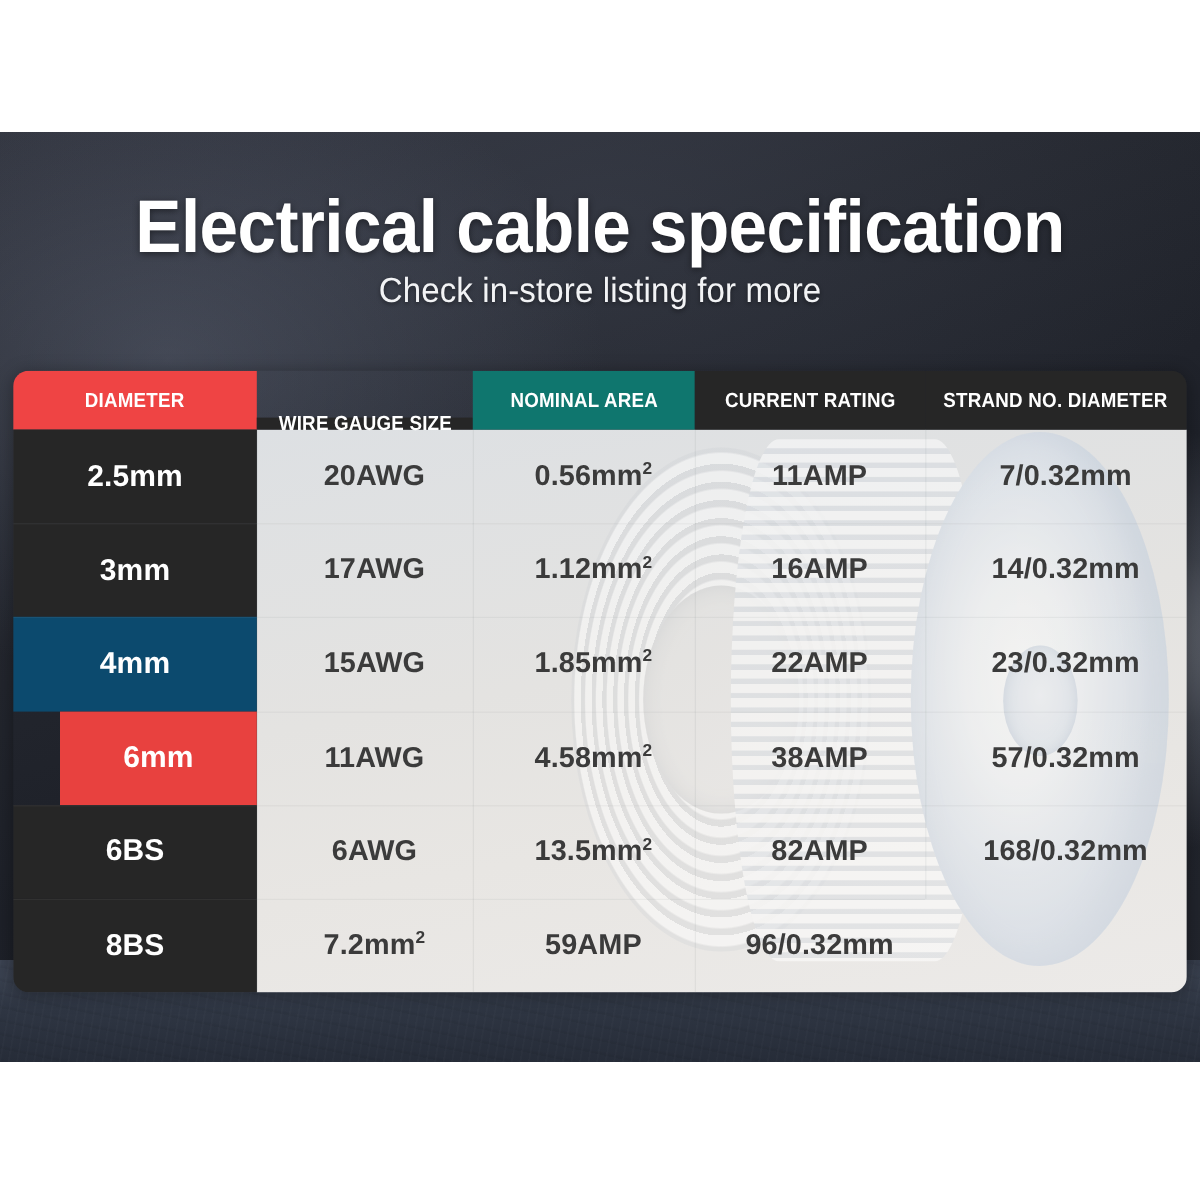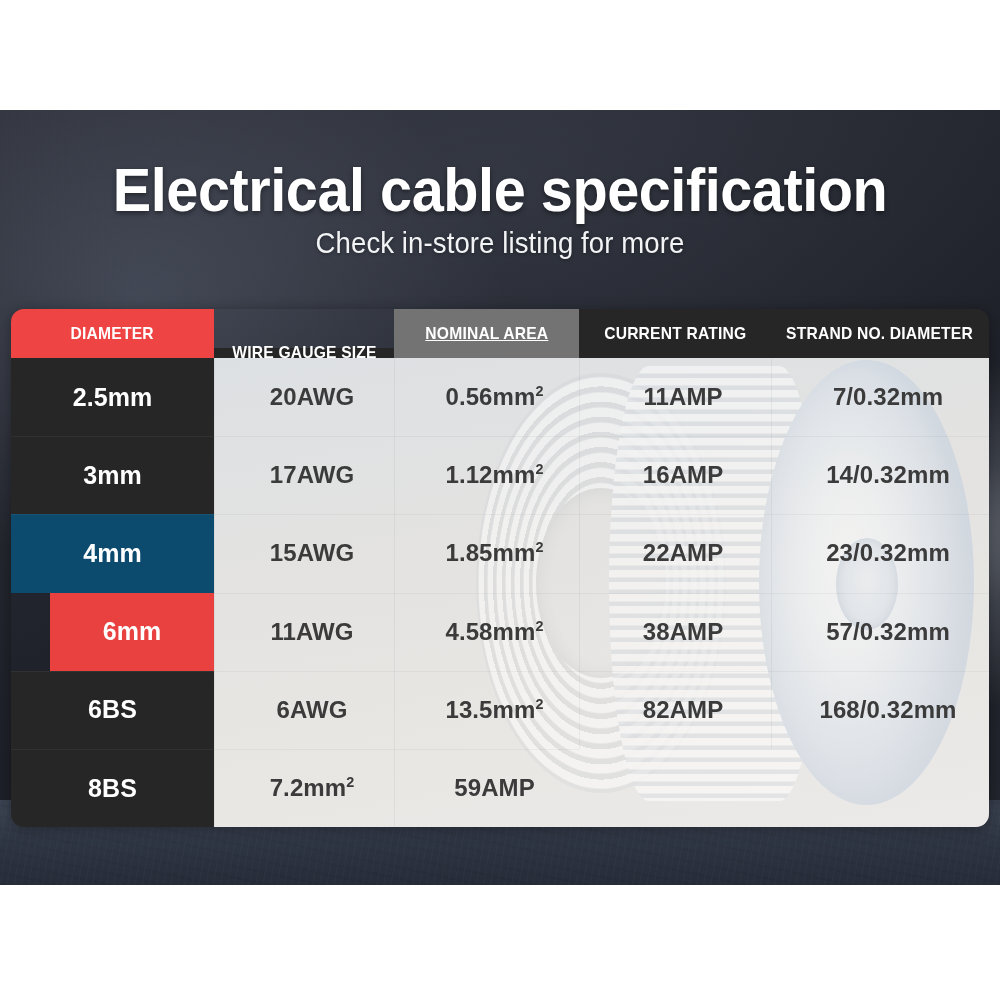--- a/index.html
+++ b/index.html
@@ -299,21 +299,21 @@
       <div class="spool-hub"></div>
     </div>
 
     <div class="grid" id="grid">
         <div class="cell hcell" style="background: #ef4444;">
           <span>DIAMETER</span>
         </div>
         <div class="cell hcell" style="background: rgb(38, 38, 38); margin-top: 39px;">
           <span>WIRE GAUGE SIZE</span>
         </div>
-        <div class="cell hcell" style="background: #737373; text-decoration: underline;">
+        <div class="cell hcell" style="background: #0f766e;">
           <span>NOMINAL AREA</span>
         </div>
         <div class="cell hcell" style="background: rgb(38, 38, 38);">
           <span>CURRENT RATING</span>
         </div>
         <div class="cell hcell" style="background: rgb(38, 38, 38);">
           <span>STRAND NO. DIAMETER</span>
         </div>
         <div class="cell dcell" style="background: rgb(38, 38, 38);">
           <span>2.5mm</span>
@@ -392,17 +392,20 @@
         </div>
         <div class="cell dcell sep" style="background: rgb(38, 38, 38);">
           <span>8BS</span>
         </div>
         <div class="cell vcell colsep rowsep">
           <span><span>7.2mm</span><sup>2</sup></span>
         </div>
         <div class="cell vcell colsep rowsep">
           <span>59AMP</span>
         </div>
+        <div class="cell vcell colsep rowsep">
+          <span>96/0.32mm</span>
+        </div>
       </div>
 
   </div>
 
 </div>
 
 </body></html>

